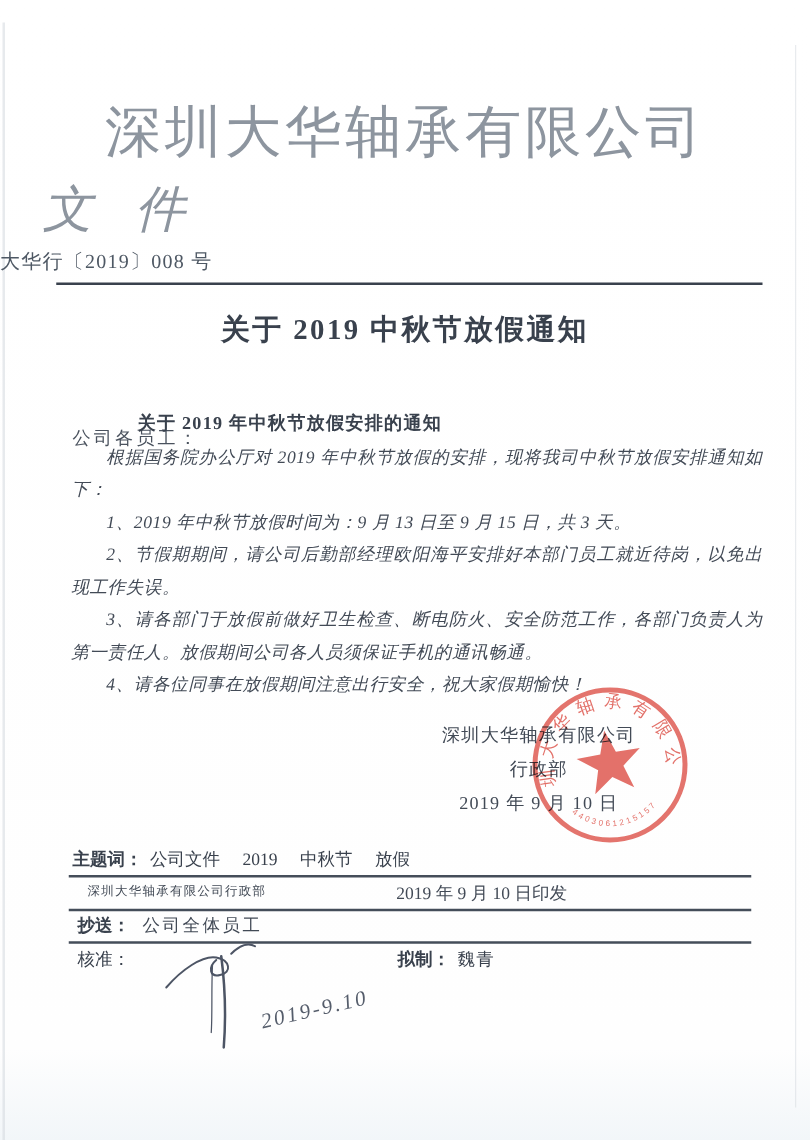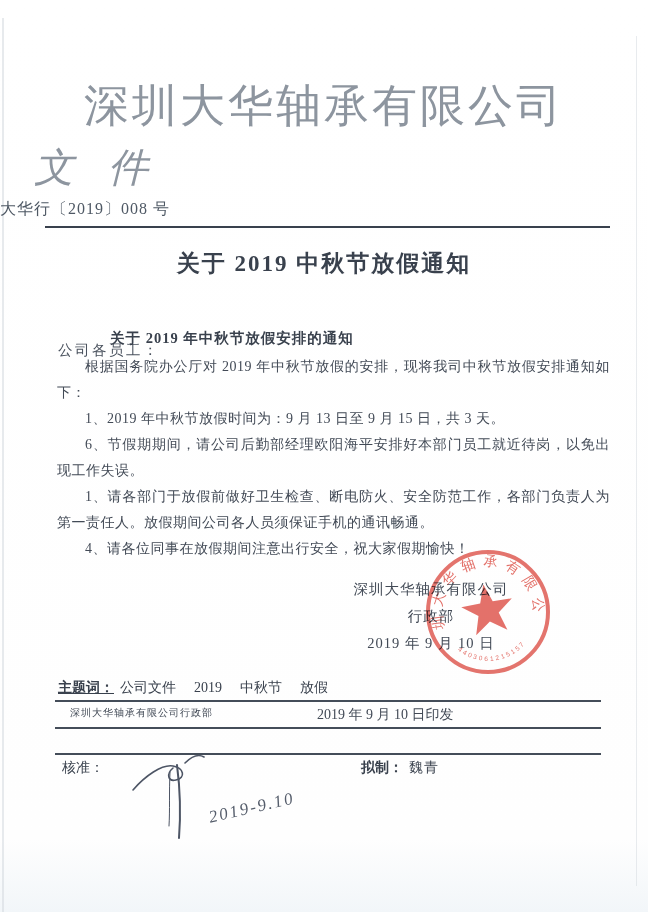--- a/index.html
+++ b/index.html
@@ -29,40 +29,40 @@
   .head-rule { left:45px; top:226px; width:565px; height:2px; background:#39414d; }
   .doc-title {
     left:0; top:237px; width:100%; text-align:center;
     font-size:23px; font-weight:bold; color:#39414d; letter-spacing:2px;margin-top:11px;
   }
   .salutation { left:58px; top:301px; font-size:14.5px; letter-spacing:2.5px; color:#4a525e;margin-top:40px; }
   .subject    { left:86px; top:329px; font-size:14.5px; font-weight:bold; color:#39414d; letter-spacing:1px;margin-left:24px; }
 
   .body-text { left:57px; top:354px; width:553px; font-size:14px; line-height:26px;
                text-align:justify; color:#424a56; }
-  .body-text p { margin:0; text-indent:2em; letter-spacing:.5px; }
+  .body-text p { margin:0; text-indent:2em; letter-spacing:.5px;font-style:italic; }
 
   .sign-block { left:348px; top:576px; width:166px; text-align:center;
                 font-size:14.5px; line-height:27px; color:#424a56; letter-spacing:1px; }
 
   .seal { left:413px; top:537px; width:150px; height:150px;
           mix-blend-mode:multiply; opacity:.88; }
 
   .kw-row { left:58px; top:679px; font-size:14px; color:#39414d; }
-  .kw-row .lbl { font-weight:bold;text-decoration:underline; }
+  .kw-row .lbl { font-weight:bold; }
   .kw-row .kw { margin-left:18px; }
   .foot-line { left:55px; width:546px; height:2px; background:#444d59; }
   .l1 { top:700px; } .l2 { top:727px; } .l3 { top:753px; }
   .issuer-row { left:70px; top:706px; font-size:10px; color:#424a56; letter-spacing:1px; }
   .print-date { left:317px; top:706px; font-size:14px; color:#424a56; }
   .cc-row { left:62px; top:732px; font-size:14px; color:#39414d; }
   .cc-row .lbl { font-weight:bold; }
   .cc-row .val { margin-left:10px; letter-spacing:2px; color:#424a56; }
   .approve-lbl { left:62px;  top:759px; font-size:14px; font-weight:normal; color:#39414d; }
-  .draft-row   { left:318px; top:759px; font-size:14px; color:#39414d;margin-left:43px; }
+  .draft-row   { left:318px; top:759px; font-size:14px; color:#39414d; }
   .draft-row .lbl { font-weight:bold; }
   .draft-row .val { margin-left:6px; letter-spacing:1px; }
   .hand-sign { left:120px; top:748px; width:110px; height:95px; }
   .hand-date { left:208px; top:798px; font-size:17px; font-style:italic; color:#555d6b;
                transform:rotate(-13deg); letter-spacing:2px;
                font-family:"Liberation Serif",serif; }
 </style>
 </head>
 <body>
 
@@ -75,22 +75,22 @@
   <div class="abs doc-number">大华行〔2019〕008 号</div>
   <div class="abs head-rule"></div>
   <div class="abs doc-title">关于 2019 中秋节放假通知</div>
 
   <div class="abs salutation">公司各员工：</div>
   <div class="abs subject">关于 2019 年中秋节放假安排的通知</div>
 
   <div class="abs body-text">
     <p>根据国务院办公厅对 2019 年中秋节放假的安排，现将我司中秋节放假安排通知如下：</p>
     <p>1、2019 年中秋节放假时间为：9 月 13 日至 9 月 15 日，共 3 天。</p>
-    <p>6、节假期期间，请公司后勤部经理欧阳海平安排好本部门员工就近待岗，以免出现工作失误。</p>
-    <p>1、请各部门于放假前做好卫生检查、断电防火、安全防范工作，各部门负责人为第一责任人。放假期间公司各人员须保证手机的通讯畅通。</p>
+    <p>2、节假期期间，请公司后勤部经理欧阳海平安排好本部门员工就近待岗，以免出现工作失误。</p>
+    <p>3、请各部门于放假前做好卫生检查、断电防火、安全防范工作，各部门负责人为第一责任人。放假期间公司各人员须保证手机的通讯畅通。</p>
     <p>4、请各位同事在放假期间注意出行安全，祝大家假期愉快！</p>
   </div>
 
   <div class="abs sign-block">
     <div>深圳大华轴承有限公司</div>
     <div>行政部</div>
     <div>2019 年 9 月 10 日</div>
   </div>
 
   <svg class="abs seal" viewBox="0 0 150 150">
@@ -112,20 +112,23 @@
 
   <div class="abs kw-row">
     <span class="lbl">主题词：</span><span class="kw" style="margin-left:6px">公司文件</span><span class="kw">2019</span><span class="kw">中秋节</span><span class="kw">放假</span>
   </div>
   <div class="abs foot-line l1"></div>
 
   <div class="abs issuer-row">深圳大华轴承有限公司行政部</div>
   <div class="abs print-date">2019 年 9 月 10 日印发</div>
   <div class="abs foot-line l2"></div>
 
+  <div class="abs cc-row">
+    <span class="lbl">抄送：</span><span class="val">公司全体员工</span>
+  </div>
   <div class="abs foot-line l3"></div>
 
   <div class="abs approve-lbl">核准：</div>
   <div class="abs draft-row">
     <span class="lbl">拟制：</span><span class="val">魏青</span>
   </div>
 
   <svg class="abs hand-sign" viewBox="0 0 110 95">
     <g fill="none" stroke="#4d5565" stroke-width="1.6" stroke-linecap="round">
       <path d="M 13 42 C 25 28, 42 16, 53 18 C 64 20, 66 30, 56 32 C 48 34, 46 26, 53 20"></path>

